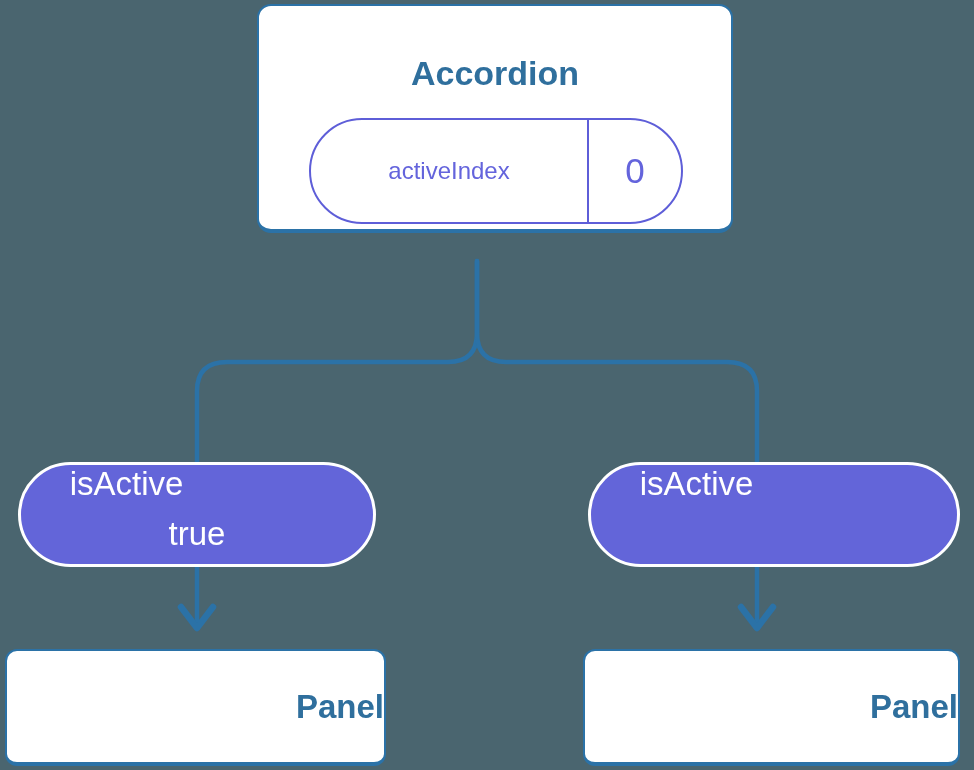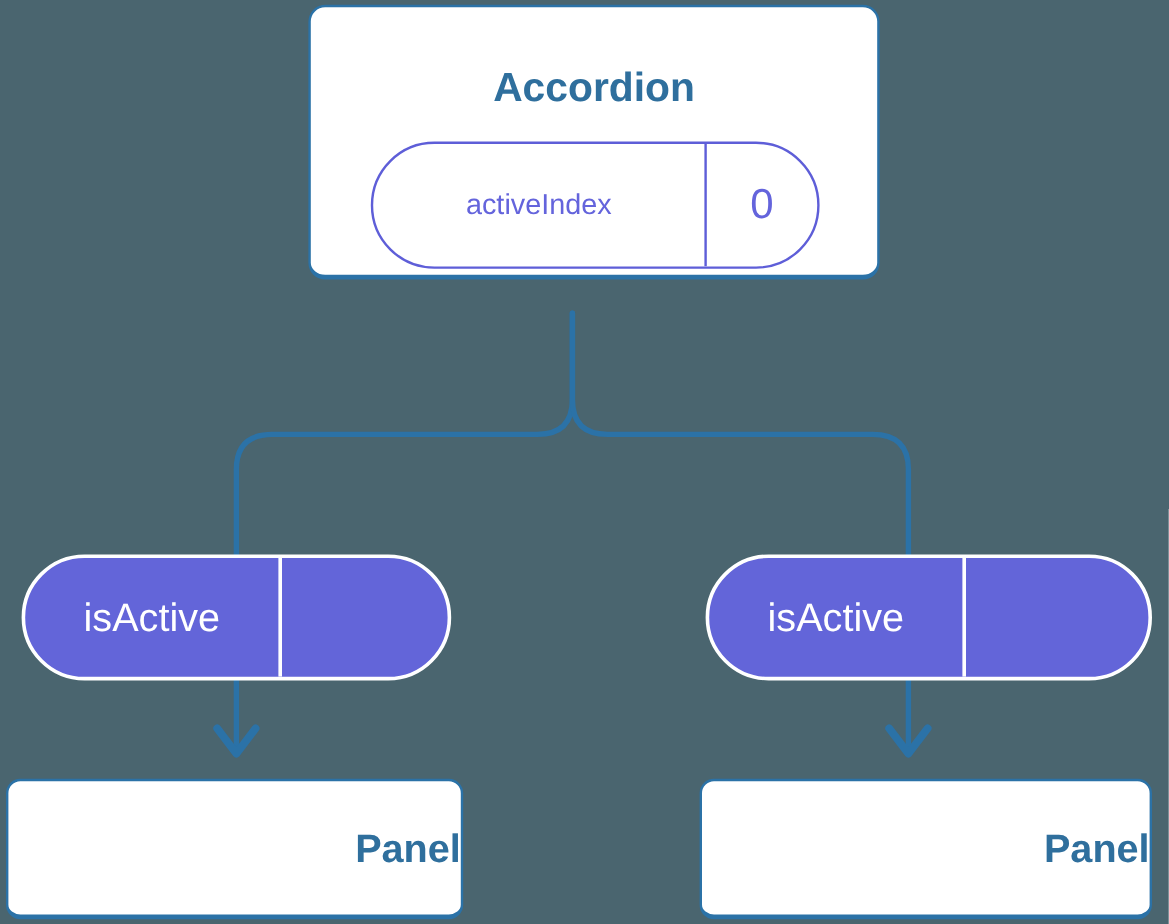--- a/index.html
+++ b/index.html
@@ -108,20 +108,21 @@
     top: 462px;
     height: 105px;
     background: var(--prop_pill_fill);
     border: 3px solid var(--prop_pill_border);
     border-radius: 53px;
     display: flex;
     align-items: stretch;
     overflow: hidden;
     color: var(--prop_pill_text);
     font-size: 33px;
+    flex-direction: column;
   }
   .prop-pill-left  { left: 18px;  width: 358px; }
   .prop-pill-right { left: 588px; width: 372px; }
   .prop-pill .pill-label {
     width: 211px;
     display: flex;
     align-items: center;
     justify-content: center;
   }
   .prop-pill .pill-divider {
@@ -166,20 +167,21 @@
     <div class="state-pill">
       <div class="state-pill-label">activeIndex</div>
       <div class="state-pill-divider"></div>
       <div class="state-pill-value">0</div>
     </div>
   </div>
 
   <div class="prop-pill prop-pill-left">
     <div class="pill-label">isActive</div>
     <div class="pill-divider"></div>
+    <div class="pill-value">true</div>
   </div>
 
   <div class="prop-pill prop-pill-right">
     <div class="pill-label">isActive</div>
     <div class="pill-divider"></div>
   </div>
 
   <div class="card panel-card panel-card-left">
     <span>Panel</span>
   </div>

